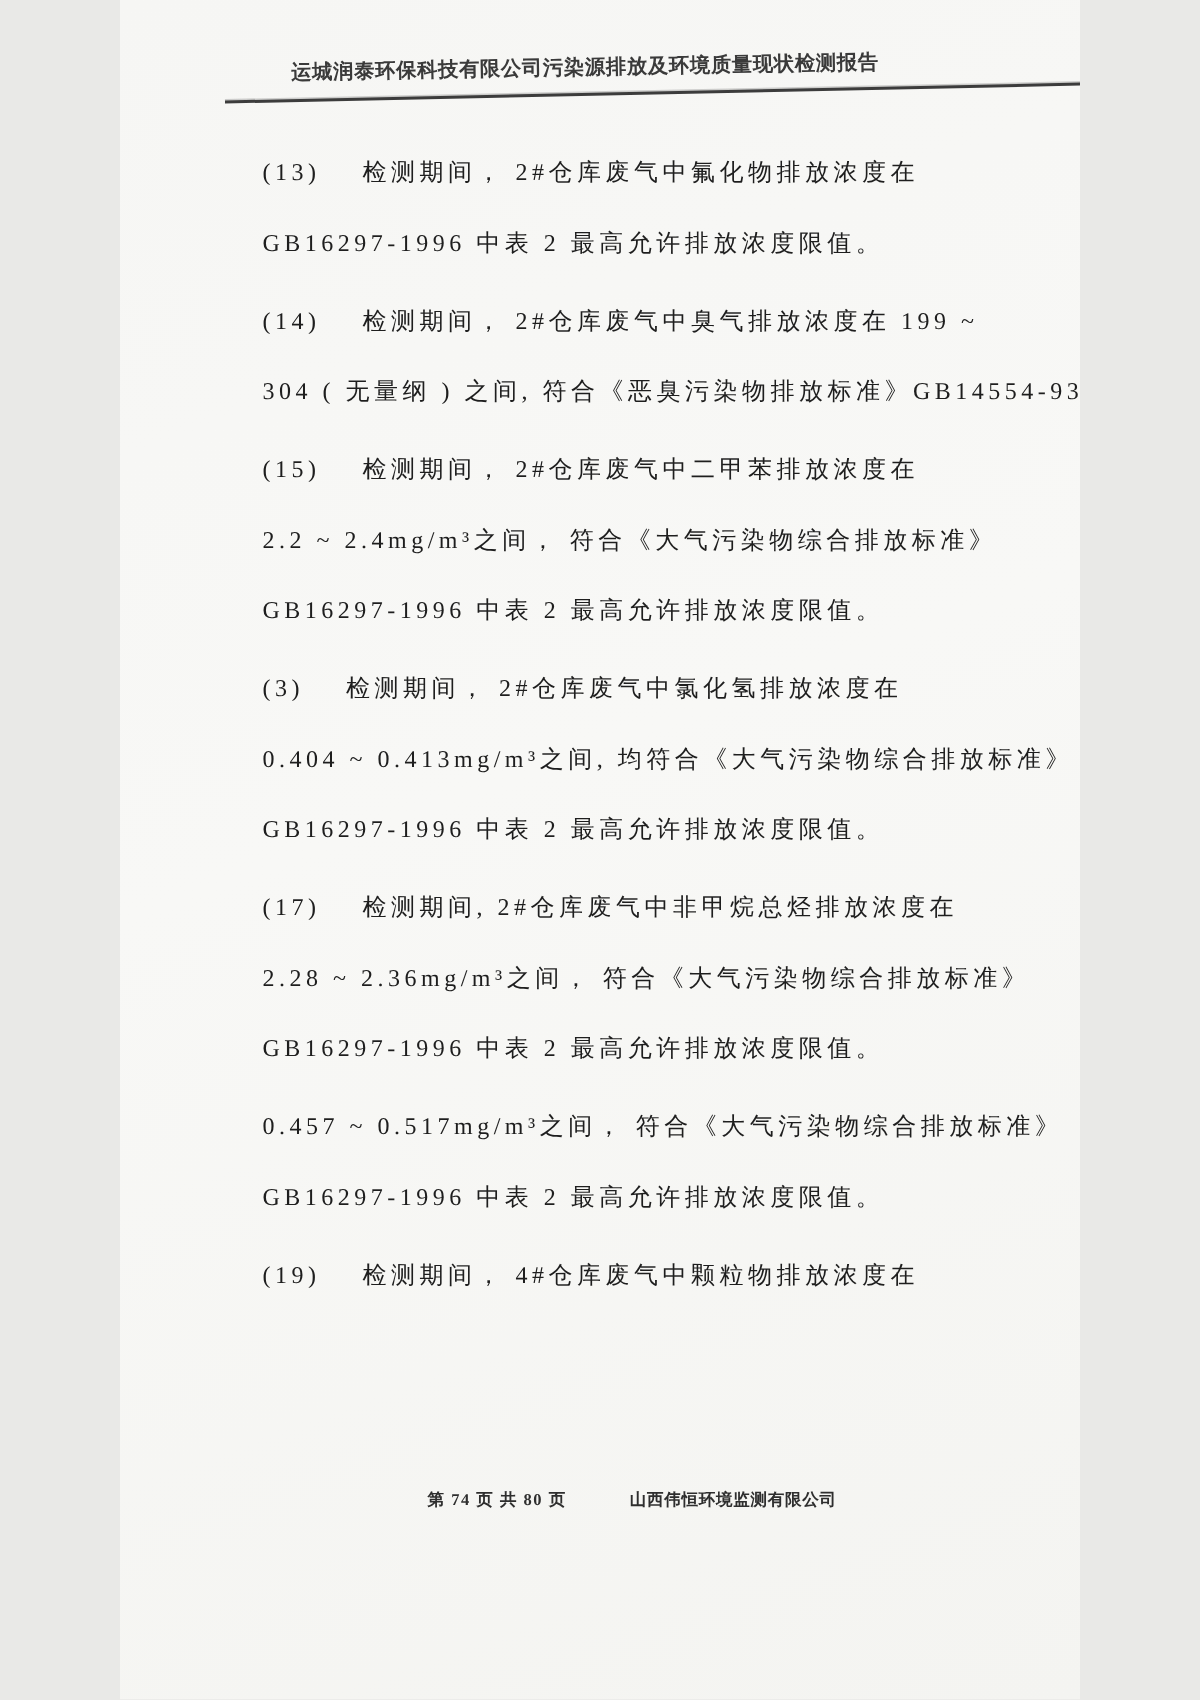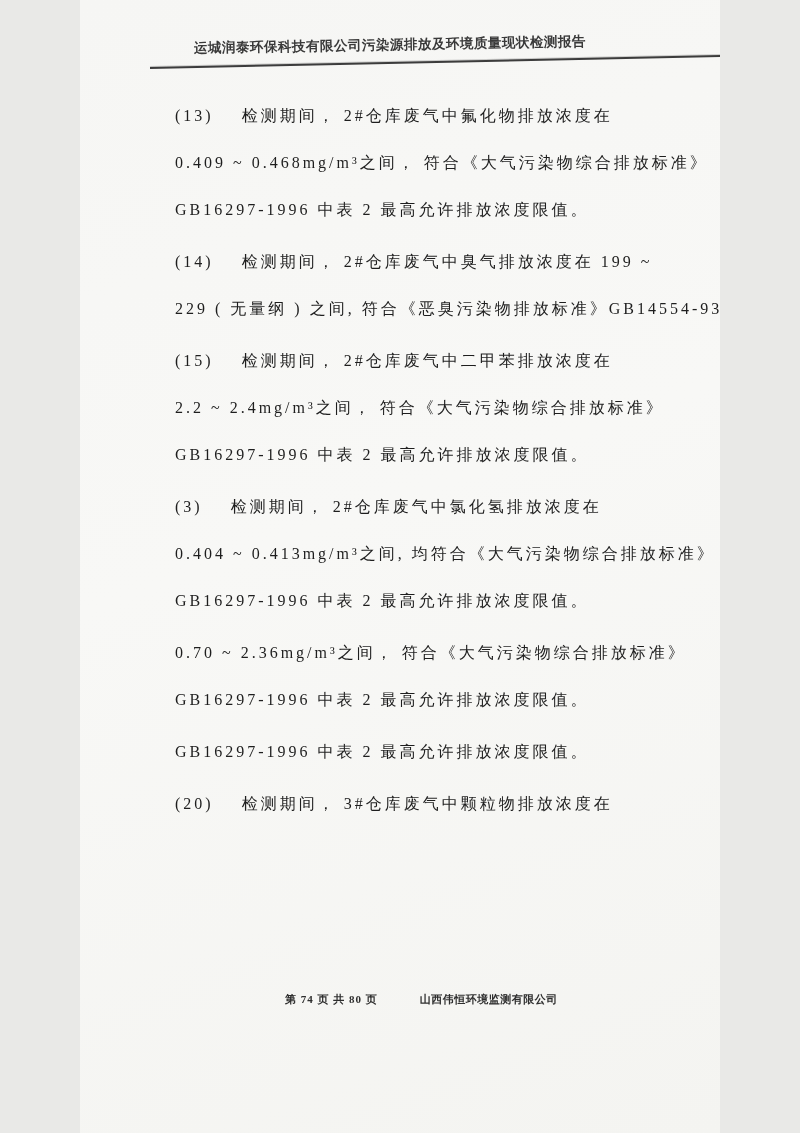--- a/index.html
+++ b/index.html
@@ -90,52 +90,53 @@
   <div class="header-title">运城润泰环保科技有限公司污染源排放及环境质量现状检测报告</div>
 
   <div class="header-rule"></div>
 
   <div class="scan-edge-line"></div>
 
   <div class="body-text">
 
     <div class="para">
       <div class="line">(13)    检测期间， 2#仓库废气中氟化物排放浓度在</div>
-      <div class="line">0.409 ~ 0.468mg/m³之间， 符合《大气污染物综合排放标准》</div>
       <div class="line">GB16297-1996 中表 2 最高允许排放浓度限值。</div>
     </div>
 
     <div class="para">
       <div class="line">(14)    检测期间， 2#仓库废气中臭气排放浓度在 199 ~</div>
-      <div class="line">229 ( 无量纲 ) 之间, 符合《恶臭污染物排放标准》GB14554-93</div>
+      <div class="line">304 ( 无量纲 ) 之间, 符合《恶臭污染物排放标准》GB14554-93</div>
     </div>
 
     <div class="para">
       <div class="line">(15)    检测期间， 2#仓库废气中二甲苯排放浓度在</div>
       <div class="line">2.2 ~ 2.4mg/m³之间， 符合《大气污染物综合排放标准》</div>
       <div class="line">GB16297-1996 中表 2 最高允许排放浓度限值。</div>
     </div>
 
     <div class="para">
       <div class="line">(3)    检测期间， 2#仓库废气中氯化氢排放浓度在</div>
       <div class="line">0.404 ~ 0.413mg/m³之间, 均符合《大气污染物综合排放标准》</div>
       <div class="line">GB16297-1996 中表 2 最高允许排放浓度限值。</div>
     </div>
 
     <div class="para">
-      <div class="line">0.70 ~ 2.36mg/m³之间， 符合《大气污染物综合排放标准》</div>
+      <div class="line">(17)    检测期间, 2#仓库废气中非甲烷总烃排放浓度在</div>
+      <div class="line">2.28 ~ 2.36mg/m³之间， 符合《大气污染物综合排放标准》</div>
       <div class="line">GB16297-1996 中表 2 最高允许排放浓度限值。</div>
     </div>
 
     <div class="para">
+      <div class="line">0.457 ~ 0.517mg/m³之间， 符合《大气污染物综合排放标准》</div>
       <div class="line">GB16297-1996 中表 2 最高允许排放浓度限值。</div>
     </div>
 
     <div class="para">
-      <div class="line">(20)    检测期间， 3#仓库废气中颗粒物排放浓度在</div>
+      <div class="line">(19)    检测期间， 4#仓库废气中颗粒物排放浓度在</div>
     </div>
 
   </div>
 
   <div class="footer">
     <span class="pageno">第 74 页 共 80 页</span><span class="company">山西伟恒环境监测有限公司</span>
   </div>
 
 </div>
 

